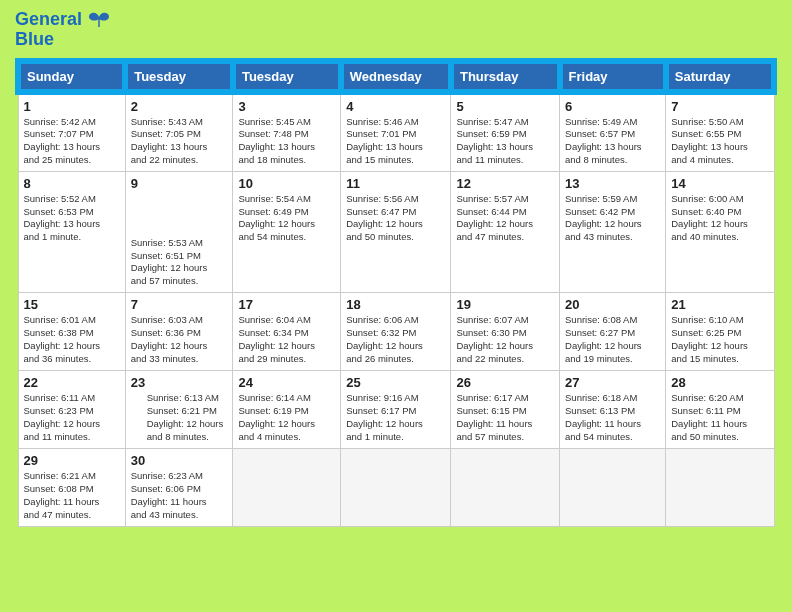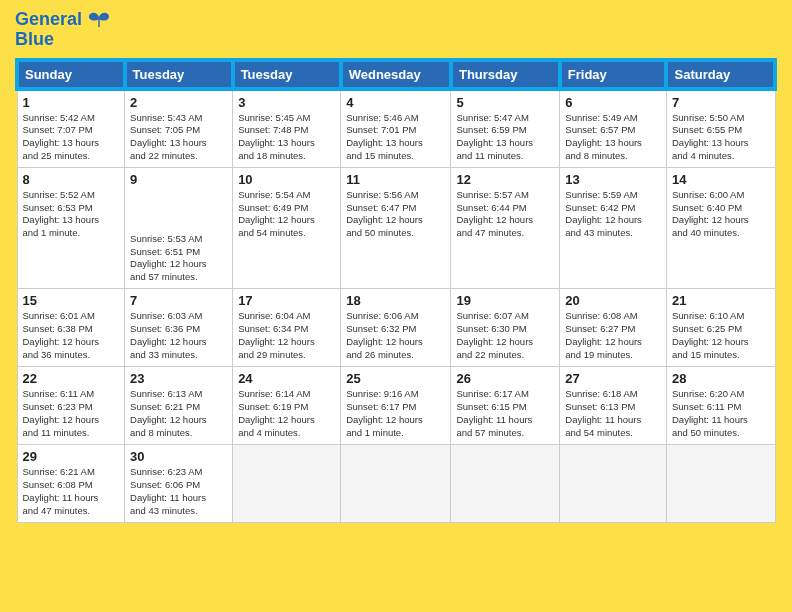--- a/index.html
+++ b/index.html
@@ -7,21 +7,21 @@
       font-family: Arial, sans-serif;
       background: #fff;
       width: 792px;
       height: 612px;
       overflow: hidden;
     }
     .container {
       width: 792px;
       height: 612px;
       padding: 10px 15px;
-      background: #fde047;
+      background: #bef264;
     }
     .header-area {
       display: flex;
       justify-content: space-between;
       align-items: flex-start;
       margin-bottom: 8px;
     }
     .logo {
       display: flex;
       align-items: center;
@@ -43,21 +43,21 @@
       border-collapse: collapse;
       font-size: 10px;
     }
     .calendar-table th {
       background-color: #2a6ab5;
       color: #fff;
       text-align: left;
       padding: 5px 6px;
       font-size: 13px;
       font-weight: bold;
-      border: 4px solid #0ea5e9;
+      border: 6px solid #0ea5e9;
     }
     .calendar-table td {
       border: 1px solid #ccc;
       vertical-align: top;
       padding: 4px 5px;
       height: 78px;
       width: 113px;
       background: #fff;
     }
     .calendar-table td.empty {
@@ -275,21 +275,21 @@
         <tr class="week-row">
           <td>
             <span class="day-num">22</span>
             <div class="day-info" style="white-space: pre-line;">Sunrise: 6:11 AM
 Sunset: 6:23 PM
 Daylight: 12 hours
 and 11 minutes.</div>
           </td>
           <td>
             <span class="day-num">23</span>
-            <div class="day-info" style="white-space: pre-line;">Sunrise: 6:13 AM
+            <div class="day-info" style="white-space: pre-line; margin-left: 16px;">Sunrise: 6:13 AM
 Sunset: 6:21 PM
 Daylight: 12 hours
 and 8 minutes.</div>
           </td>
           <td>
             <span class="day-num">24</span>
             <div class="day-info" style="white-space: pre-line;">Sunrise: 6:14 AM
 Sunset: 6:19 PM
 Daylight: 12 hours
 and 4 minutes.</div>

